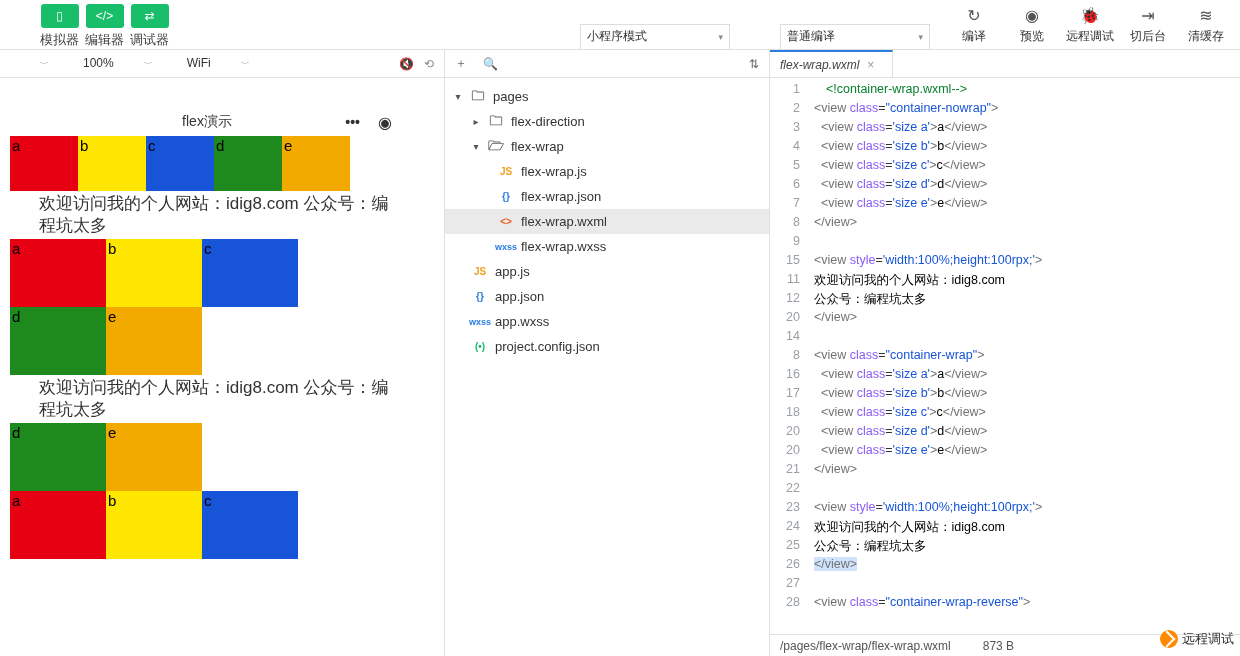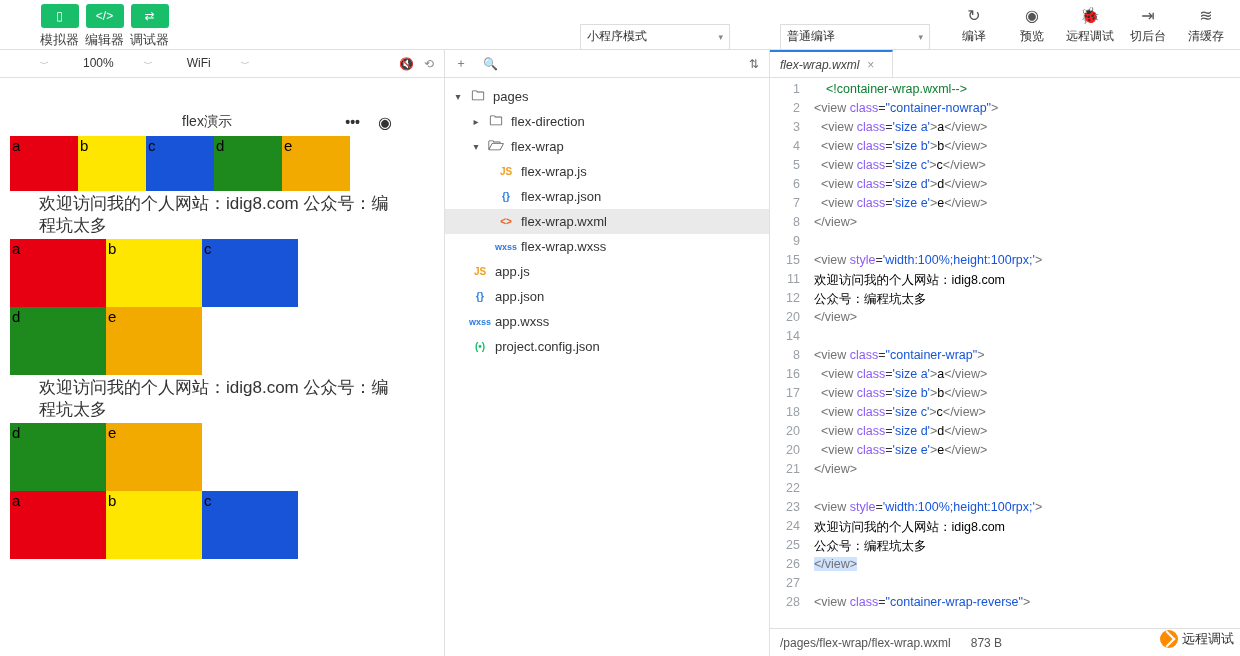--- a/index.html
+++ b/index.html
@@ -62,21 +62,21 @@
 
 .tabs { height: 28px; display: flex; align-items: center; border-bottom: 1px solid #e0e0e0; }
 .tab { padding: 0 18px 0 10px; height: 100%; display: flex; align-items: center; gap: 8px; border-right: 1px solid #e0e0e0; font-style: italic; color: #444; border-top: 2px solid #2a7de1; background: #fff; }
 .tab .x { color: #999; font-style: normal; }
 .code-body { display: flex; flex: 1; overflow: hidden; }
 .gutter { width: 40px; text-align: right; color: #9aa0a6; padding: 4px 10px 0 0; font-family: Consolas, monospace; font-size: 12.5px; }
 .gutter div { height: 19px; }
 .code { font-family: Consolas, monospace; font-size: 12.5px; padding: 4px 0 0 4px; white-space: pre; }
 .code div { height: 19px; }
 .c-com { color: #0a8030; margin-left: 12px; } .c-tag { color: #737373; } .c-attr { color: #8b5cf6; } .c-str { color: #1754d8; } .c-txt { color: #000; }
-.statusbar { height: 28px; border-top: 1px solid #e0e0e0; display: flex; align-items: center; padding: 0 10px; font-size: 12px; color: #555; gap: 20px; }
+.statusbar { height: 22px; border-top: 1px solid #e0e0e0; display: flex; align-items: center; padding: 0 10px; font-size: 12px; color: #555; gap: 32px; }
 .watermark { position: absolute; right: 6px; bottom: 8px; display: flex; align-items: center; gap: 4px; font-size: 13px; color: #333; }
 .watermark .logo { width: 18px; height: 18px; background: #ff8a00; border-radius: 50%; position: relative; }
 .watermark .logo::after { content: ""; position: absolute; width: 10px; height: 10px; border: 2px solid #fff; border-left: none; border-bottom: none; transform: rotate(45deg); top: 3px; left: 1px; }
 </style>
 </head>
 <body>
 
 <div class="topbar">
   <div class="top-left-btns">
     <div class="col">

